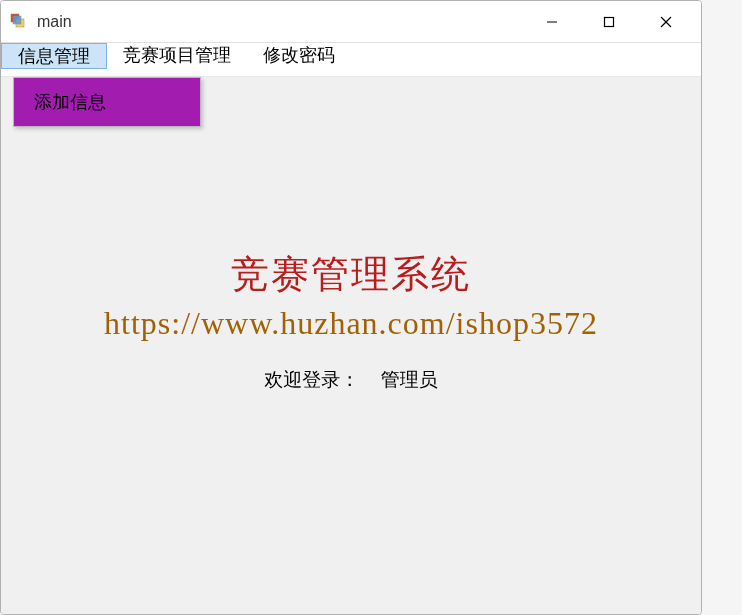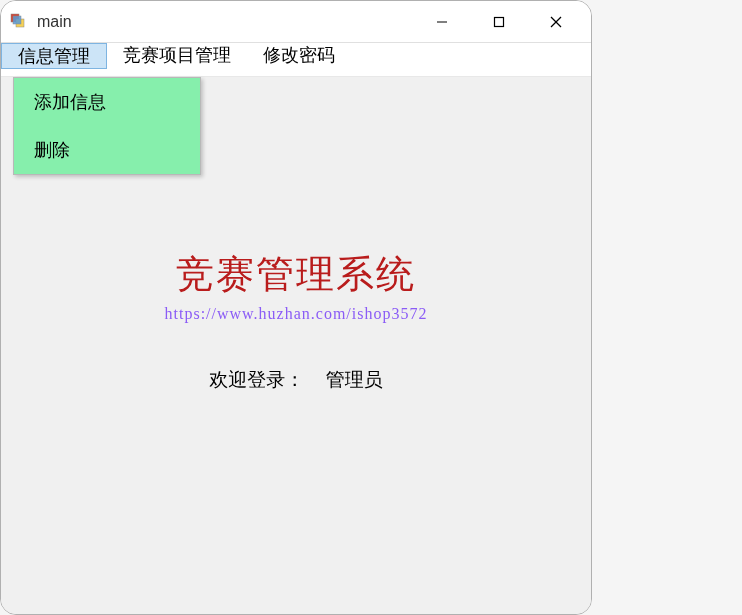--- a/index.html
+++ b/index.html
@@ -8,25 +8,25 @@
       box-sizing: border-box;
     }
     body {
       font-family: "Microsoft YaHei", "SimSun", Arial, sans-serif;
       background: #f5f5f5;
       width: 742px;
       height: 615px;
       overflow: hidden;
     }
     .window {
-      width: 592px;
+      width: 702px;
       height: 615px;
       background: #fff;
       border: 1px solid #b0b0b0;
-      border-radius: 16px;
+      border-radius: 4px;
       overflow: hidden;
       position: relative;
     }
     .titlebar {
       height: 42px;
       background: #fff;
       display: flex;
       align-items: center;
       padding: 0 8px;
       border-bottom: 1px solid #e0e0e0;
@@ -75,21 +75,21 @@
     }
     .menu-item.active {
       background: #cce4f7;
       border: 1px solid #7eb4e1;
     }
     .dropdown {
       position: absolute;
       top: 76px;
       left: 12px;
       width: 188px;
-      background: #86efac;
+      background: #a21caf;
       border: 1px solid #b8b8b8;
       box-shadow: 2px 2px 4px rgba(0,0,0,0.2);
       z-index: 10;
     }
     .dropdown-item {
       padding: 12px 20px;
       font-size: 18px;
       cursor: pointer;
       color: #000;
     }
@@ -106,23 +106,23 @@
       font-size: 38px;
       font-family: "SimSun", serif;
       color: #b91c1c;
       letter-spacing: 2px;
     }
     .watermark {
       position: absolute;
       top: 228px;
       width: 100%;
       text-align: center;
-      font-size: 16px;
+      font-size: 32px;
       font-family: Georgia, serif;
-      color: #8b5cf6;
+      color: #a16207;
       letter-spacing: 1px;
     }
     .welcome-row {
       position: absolute;
       top: 290px;
       width: 100%;
       text-align: center;
       font-size: 19px;
       color: #000;
     }
@@ -164,21 +164,20 @@
   </div>
 
   <div class="menubar">
     <div class="menu-item active">信息管理</div>
     <div class="menu-item">竞赛项目管理</div>
     <div class="menu-item">修改密码</div>
   </div>
 
   <div class="dropdown">
     <div class="dropdown-item">添加信息</div>
-    <div class="dropdown-item">删除</div>
   </div>
 
   <div class="content">
     <div class="main-title">竞赛管理系统</div>
     <div class="watermark">https://www.huzhan.com/ishop3572</div>
     <div class="welcome-row">
       <span>欢迎登录：</span>
       <span>管理员</span>
     </div>
   </div>

